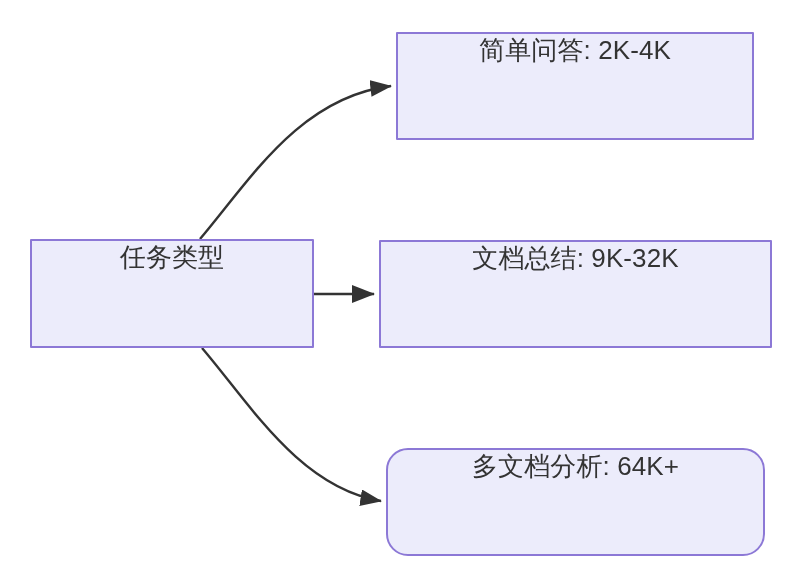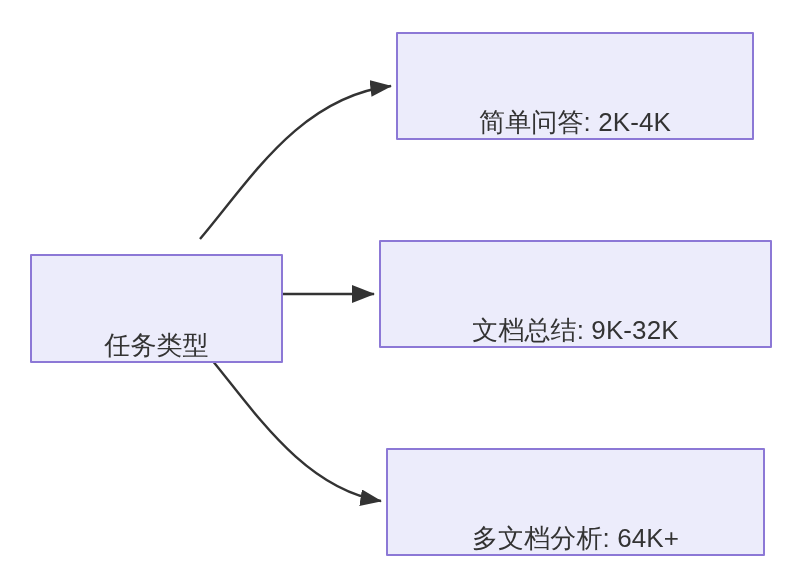--- a/index.html
+++ b/index.html
@@ -28,54 +28,55 @@
     height: 572px;
     pointer-events: none;
   }
   .flow-node {
     position: absolute;
     box-sizing: border-box;
     background: #ececfb;
     border: 2px solid #8c78d6;
     border-radius: 1px;
     display: flex;
-    align-items: flex-end;
+    align-items: flex-start;
     justify-content: center;
   }
   .node-label {
     color: #333333;
     font-size: 26px;
     line-height: 1.25;
     letter-spacing: 0.1px;
     white-space: nowrap;
     text-align: center;
   }
   #node-root {
     left: 30px;
-    top: 254px;
-    width: 253px;
+    top: 239px;
+    width: 284px;
     height: 109px;
   }
   #node-simple-qa {
     left: 396px;
     top: 32px;
     width: 358px;
     height: 108px;
   }
   #node-doc-summary {
     left: 379px;
     top: 240px;
     width: 393px;
     height: 108px;
   }
   #node-multi-doc {
     left: 386px;
     top: 448px;
     width: 379px;
     height: 108px;
+    border-radius: 22px;
   }
 </style>
 </head>
 <body>
 
 <div id="diagram-canvas">
 
   <svg class="edge-layer" viewBox="0 0 787 572" width="787" height="572" xmlns="http://www.w3.org/2000/svg">
     <defs>
       <marker id="arrowhead" markerWidth="9" markerHeight="7" refX="8.6" refY="3.5" orient="auto" markerUnits="strokeWidth">

